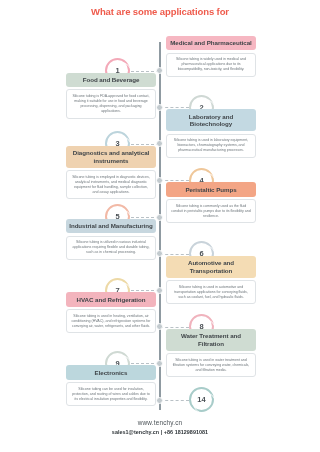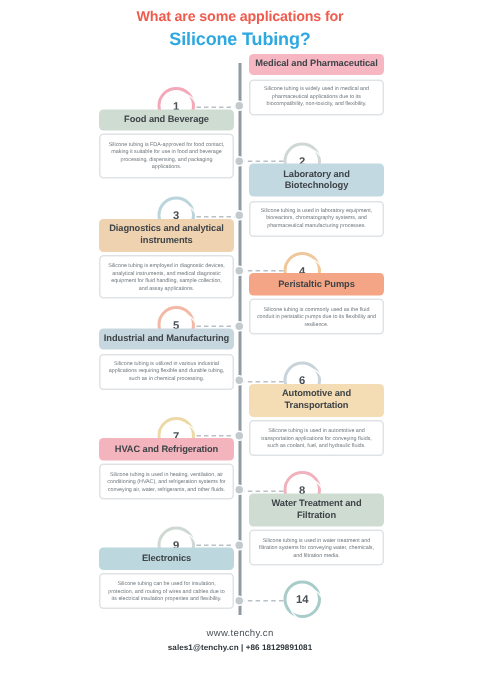--- a/index.html
+++ b/index.html
@@ -98,21 +98,20 @@
     letter-spacing: 0.05px; line-height: 8px; margin-top: 1px;
   }
 </style>
 </head>
 <body>
 
 <div id="page">
 
   <div class="header">
     <div class="title-line1">What are some applications for</div>
-    <div class="title-line2">Silicone Tubing?</div>
   </div>
 
   <div class="spine"></div>
 
   <div id="steps-root">
       <div class="card right" style="top: 36px;">
         <div class="card-head" style="background: rgb(246, 183, 194);">Medical and Pharmaceutical</div>
         <div class="card-body">Silicone tubing is widely used in medical and pharmaceutical applications due to its biocompatibility, non-toxicity, and flexibility.</div>
       </div>
       <div class="circle left" style="top: 58px; border: 2.4px solid rgb(243, 169, 184);">

